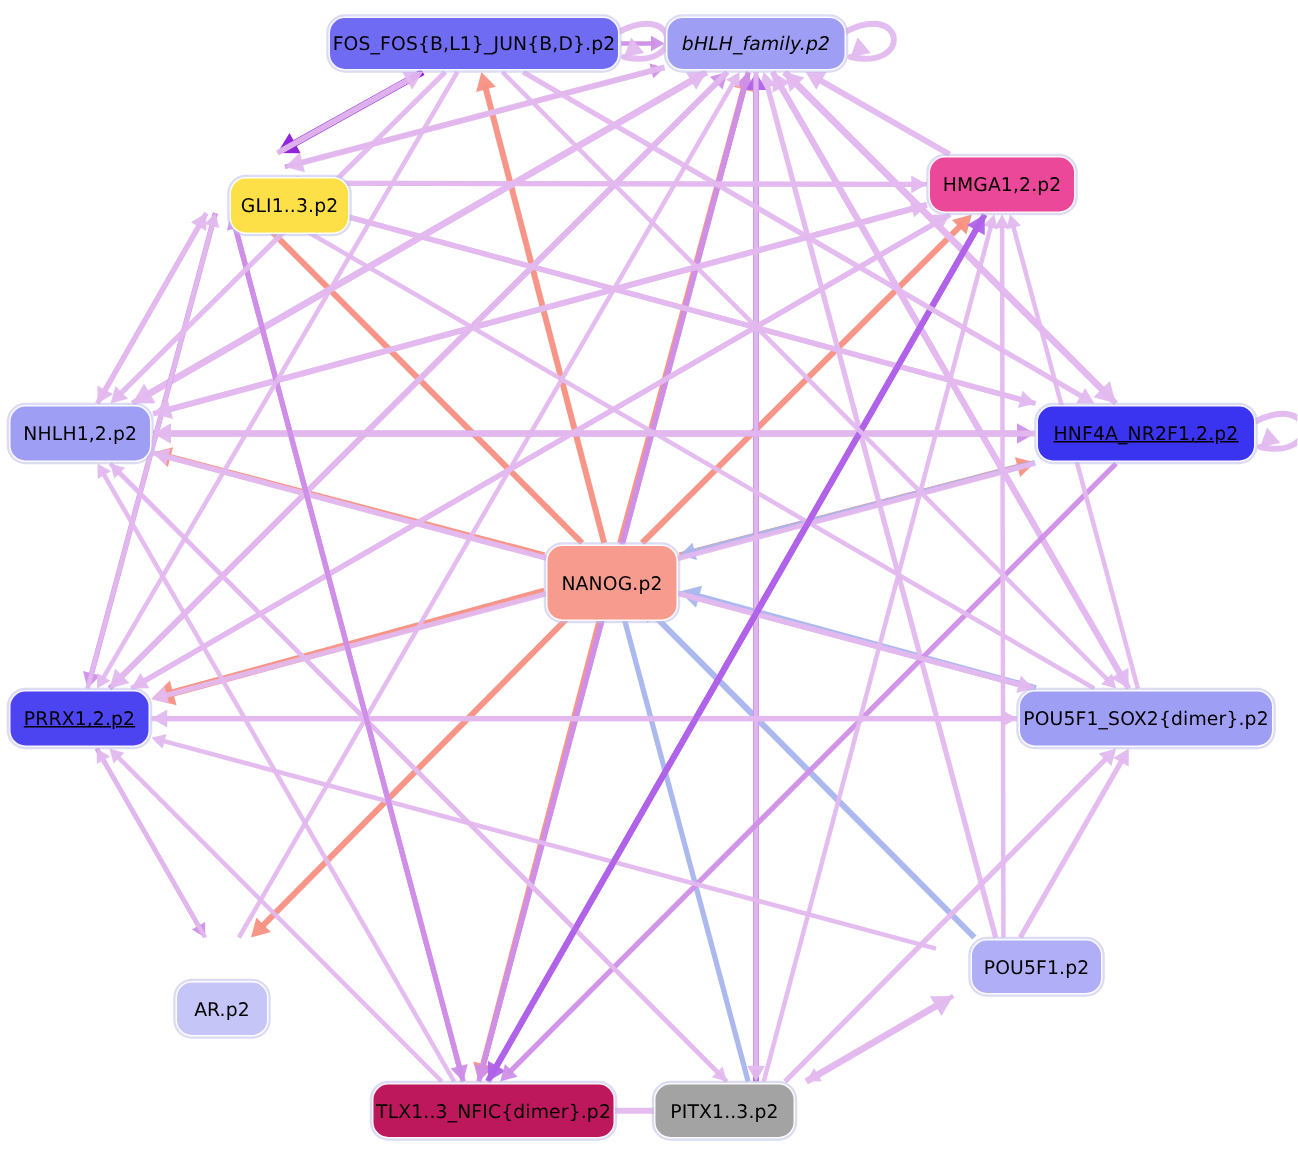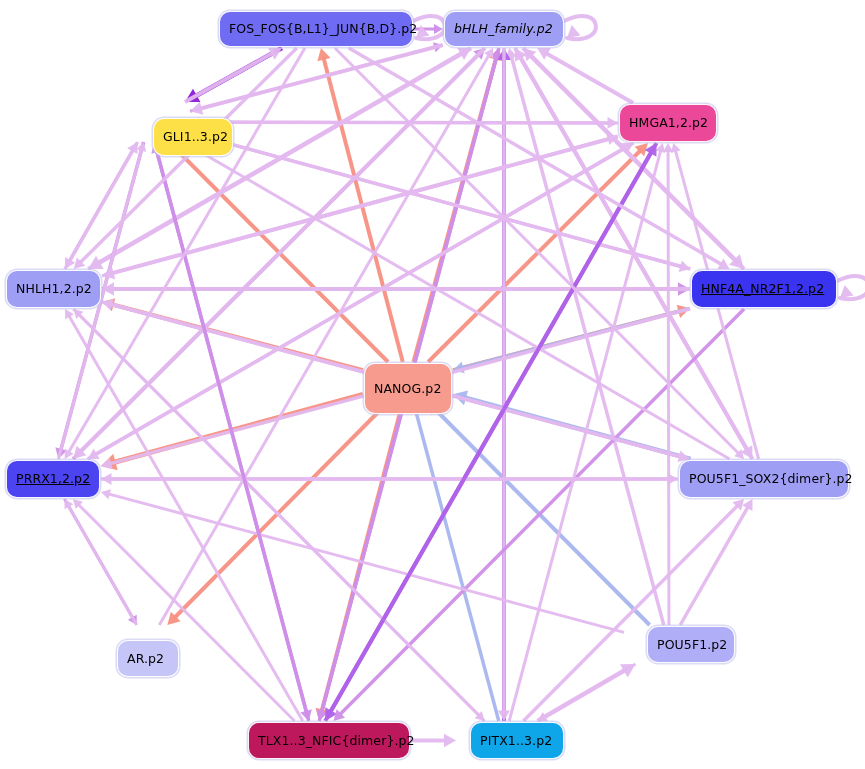--- a/index.html
+++ b/index.html
@@ -1,20 +1,20 @@
 <!DOCTYPE html>
 <html><head>
 <meta charset="utf-8">
 <style>
   html,body{margin:0;padding:0;background:#ffffff;}
   body{width:865px;height:769px;font-family:"DejaVu Sans",sans-serif;}
   #canvas{position:relative;width:865px;height:769px;overflow:hidden;background:#fff;}
   #edge-layer{position:absolute;left:0;top:0;width:865px;height:769px;}
   .node{position:absolute;box-sizing:border-box;display:flex;align-items:center;
-        justify-content:flex-start;border-radius:11px;border:1.5px solid rgba(255,255,255,.95);
+        justify-content:center;border-radius:11px;border:1.5px solid rgba(255,255,255,.95);
         box-shadow:0 0 0 1.5px rgba(190,190,235,.55);text-align:center;}
   .node-label{font-size:12.5px;color:#000;line-height:1.1;white-space:nowrap;
               letter-spacing:.1px;padding:0 9px;}
 </style>
 </head>
 <body>
 
 <div id="canvas">
   <svg id="edge-layer" viewBox="0 0 865 769" preserveAspectRatio="none">
       <g>
@@ -359,26 +359,26 @@
       </div>
       <div class="node" style="left: 364px; top: 363px; width: 88px; height: 51px; background: rgb(247, 155, 142);">
         <span class="node-label">NANOG.p2</span>
       </div>
       <div class="node" style="left: 6px; top: 460px; width: 94px; height: 38px; background: rgb(76, 68, 241); text-decoration: underline;">
         <span class="node-label">PRRX1,2.p2</span>
       </div>
       <div class="node" style="left: 679px; top: 460px; width: 170px; height: 38px; background: rgb(159, 158, 245);">
         <span class="node-label">POU5F1_SOX2{dimer}.p2</span>
       </div>
-      <div class="node" style="left: 117px; top: 640px; width: 62px; height: 37px; background: rgb(197, 198, 247);">
+      <div class="node" style="left: 117px; top: 654px; width: 62px; height: 37px; background: rgb(197, 198, 247);">
         <span class="node-label">AR.p2</span>
       </div>
       <div class="node" style="left: 647px; top: 626px; width: 88px; height: 37px; background: rgb(176, 174, 246);">
         <span class="node-label">POU5F1.p2</span>
       </div>
       <div class="node" style="left: 248px; top: 722px; width: 162px; height: 37px; background: #be185d;">
         <span class="node-label">TLX1..3_NFIC{dimer}.p2</span>
       </div>
-      <div class="node" style="left: 470px; top: 722px; width: 94px; height: 37px; background: #0ea5e9;">
+      <div class="node" style="left: 436px; top: 722px; width: 94px; height: 37px; background: #a3a3a3;">
         <span class="node-label">PITX1..3.p2</span>
       </div>
     </div>
 </div>
 
 </body></html>

